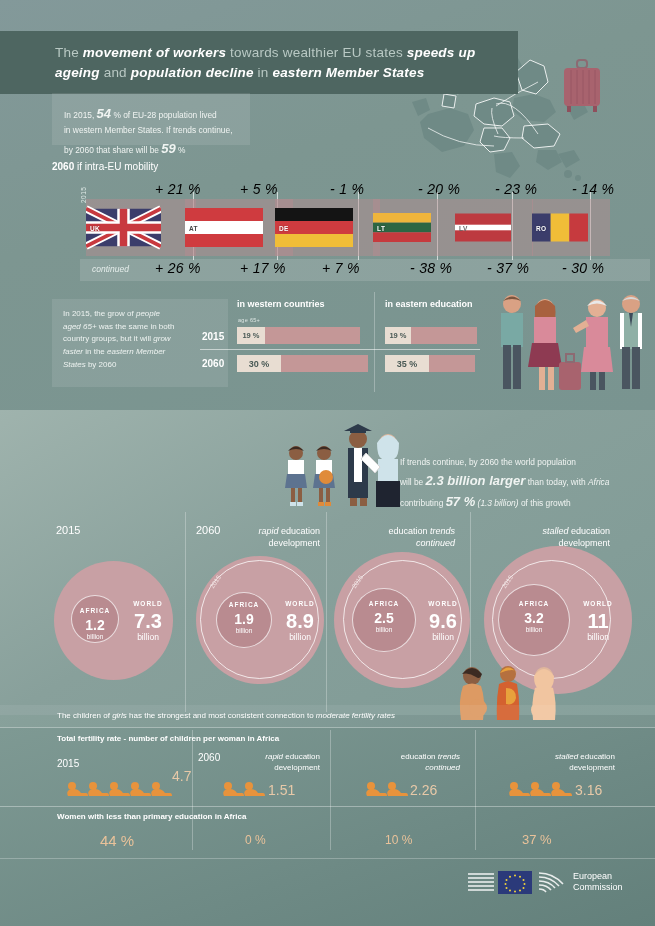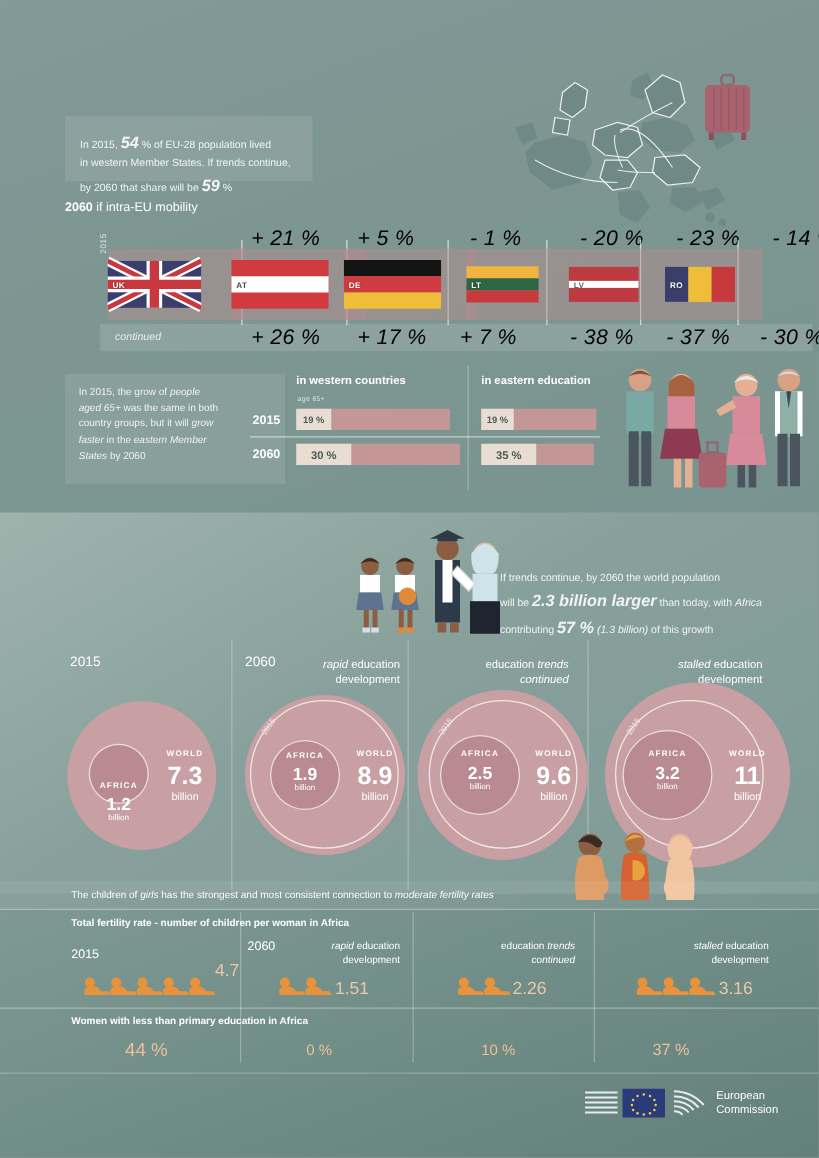--- a/index.html
+++ b/index.html
@@ -37,21 +37,21 @@
   .infobox .big { font-size:13px; font-weight:bold; font-style:italic; }
   .infobox i { font-style:italic; }
 
   
   .band {
     position:absolute; background:rgba(255,255,255,.13);
     height:22px; color:#ffffff; font-size:9px;
   }
   .band .lbl { position:absolute; left:12px; top:5px; font-style:italic; font-size:8.5px; color:#e6eeec; }
   .pct { position:absolute; top:4px; font-size:10px; letter-spacing:.3px; white-space:nowrap; }
-  .pct .n { font-size:17px; font-style:italic;margin-left:46px; }
+  .pct .n { font-size:14px; font-style:italic; }
 
   .flagrow { position:absolute; left:0; top:199px; width:655px; height:57px; }
   .flagslot { position:absolute; top:0; height:57px; }
   .flag { position:absolute; left:0; top:0; height:57px; overflow:hidden; }
   .flagbar { position:absolute; top:0; height:57px; opacity:.45; }
   .flagcode {
     position:absolute; left:4px; top:26px; font-size:6.5px; font-weight:bold;
     color:#ffffff; letter-spacing:.4px; z-index:5;
     text-shadow:0 0 2px rgba(0,0,0,.4);
   }
@@ -163,20 +163,28 @@
       <line x1="11" y1="12" x2="11" y2="46"></line>
         <line x1="17" y1="12" x2="17" y2="46"></line>
       <line x1="23" y1="12" x2="23" y2="46"></line>
         <line x1="29" y1="12" x2="29" y2="46"></line>
       <line x1="35" y1="12" x2="35" y2="46"></line>
     </g>
     <rect x="7" y="48" width="4" height="6" fill="#8f4f5c"></rect>
     <rect x="33" y="48" width="4" height="6" fill="#8f4f5c"></rect>
   </svg>
 
+  <div class="titlebar" style="top:31px;">
+    <span>
+      <span class="dim">The </span><i>movement of workers</i><span class="dim"> towards wealthier EU states </span><i>speeds up</i>
+    </span><br>
+    <span>
+      <i>ageing</i><span class="dim"> and </span><i>population decline</i><span class="dim"> in </span><i>eastern Member States</i>
+    </span>
+  </div>
 
   <div class="infobox" style="left:52px; top:93px; width:198px; height:52px;">
     <span>In 2015, </span><span class="big">54</span><span> % of EU-28 population lived</span><br>
     <span>in western Member States. If trends continue,</span><br>
     <span>by 2060 that share will be </span><span class="big">59</span><span> %</span>
   </div>
 
   <div style="position:absolute; left:52px; top:161px; color:#ffffff; font-size:10px;">
     <b>2060</b><span> if intra-EU mobility</span>
   </div>
@@ -404,21 +412,21 @@
     <span>education </span><i>trends</i><br>
     <i>continued</i>
   </span>
   <span class="colcap" style="left:505px; top:525px; width:105px; text-align:right;">
     <i>stalled</i><span> education</span><br>
     <span>development</span>
   </span>
 
   <div class="circ-world" style="left:54px; top:561px; width:119px; height:119px;"></div>
   <div class="circ-africa" style="left:71px; top:595px; width:48px; height:48px;"></div>
-  <div class="clabel" style="left:71px; top:626px; width:48px;">
+  <div class="clabel" style="left:71px; top:608px; width:48px;">
     <span class="cap">AFRICA</span>
     <span class="num sm">1.2</span>
     <span class="unit sm">billion</span>
   </div>
   <div class="clabel" style="left:120px; top:601px; width:56px;">
     <span class="cap">WORLD</span>
     <span class="num">7.3</span>
     <span class="unit">billion</span>
   </div>
 

